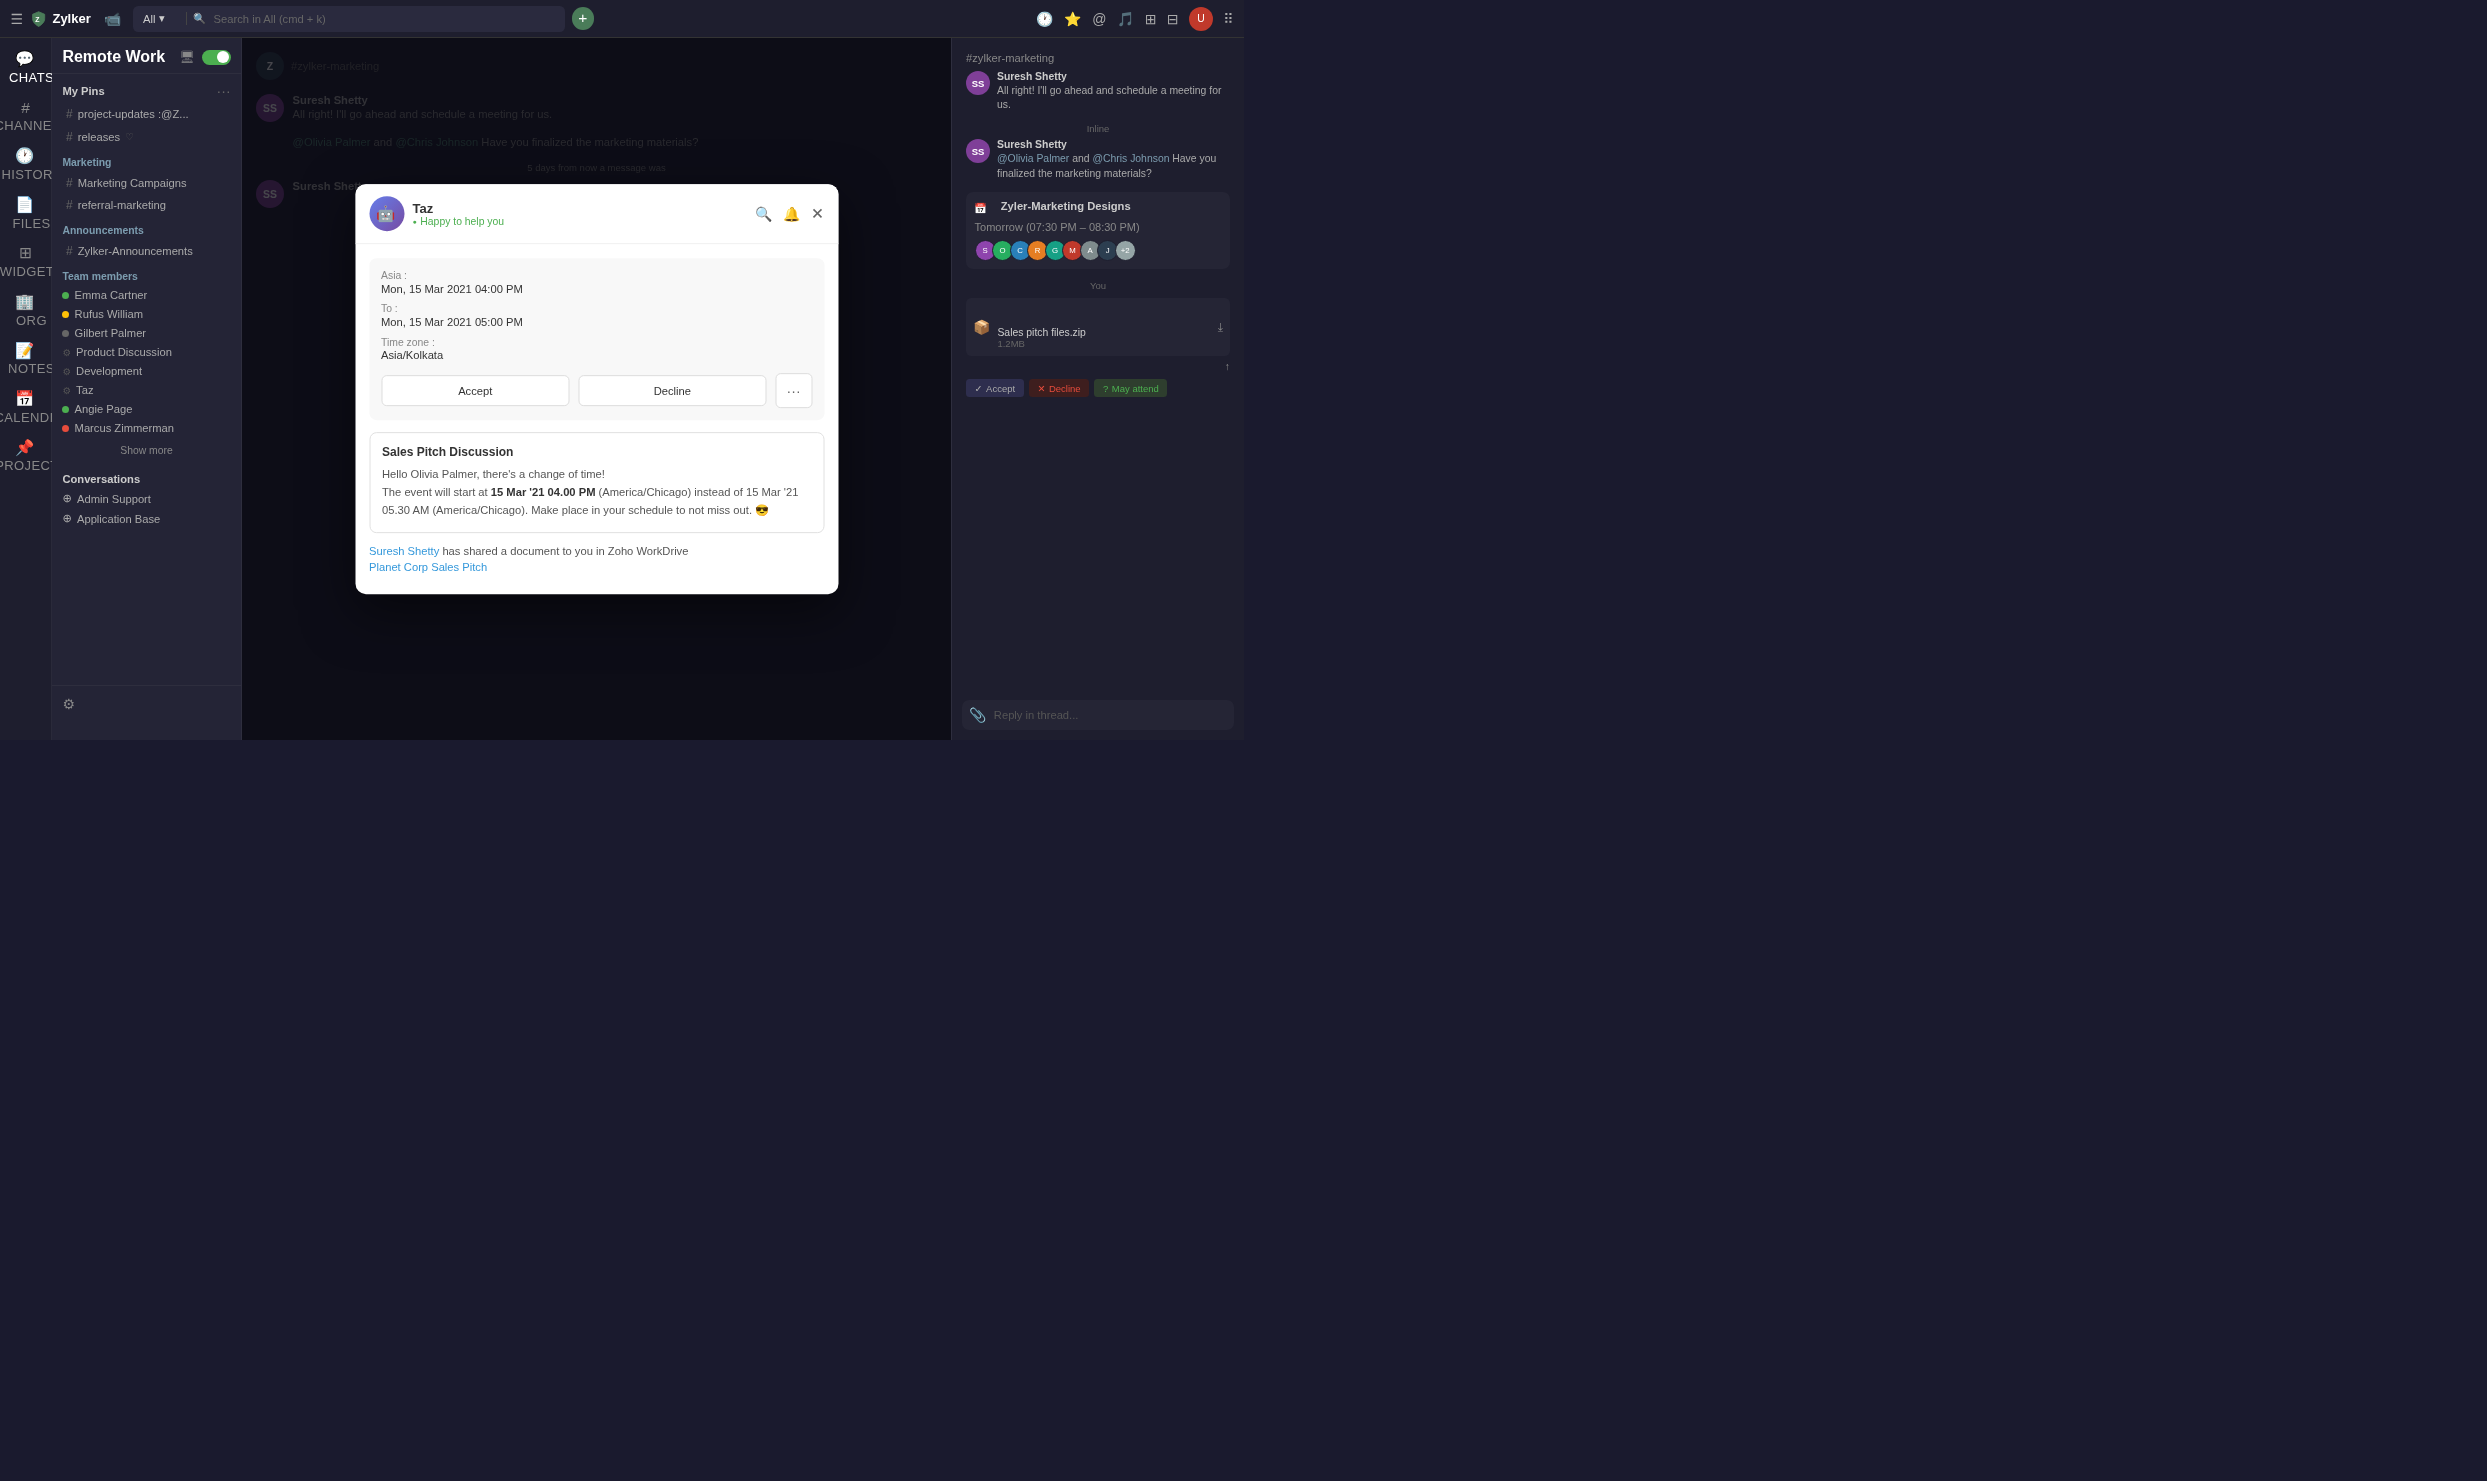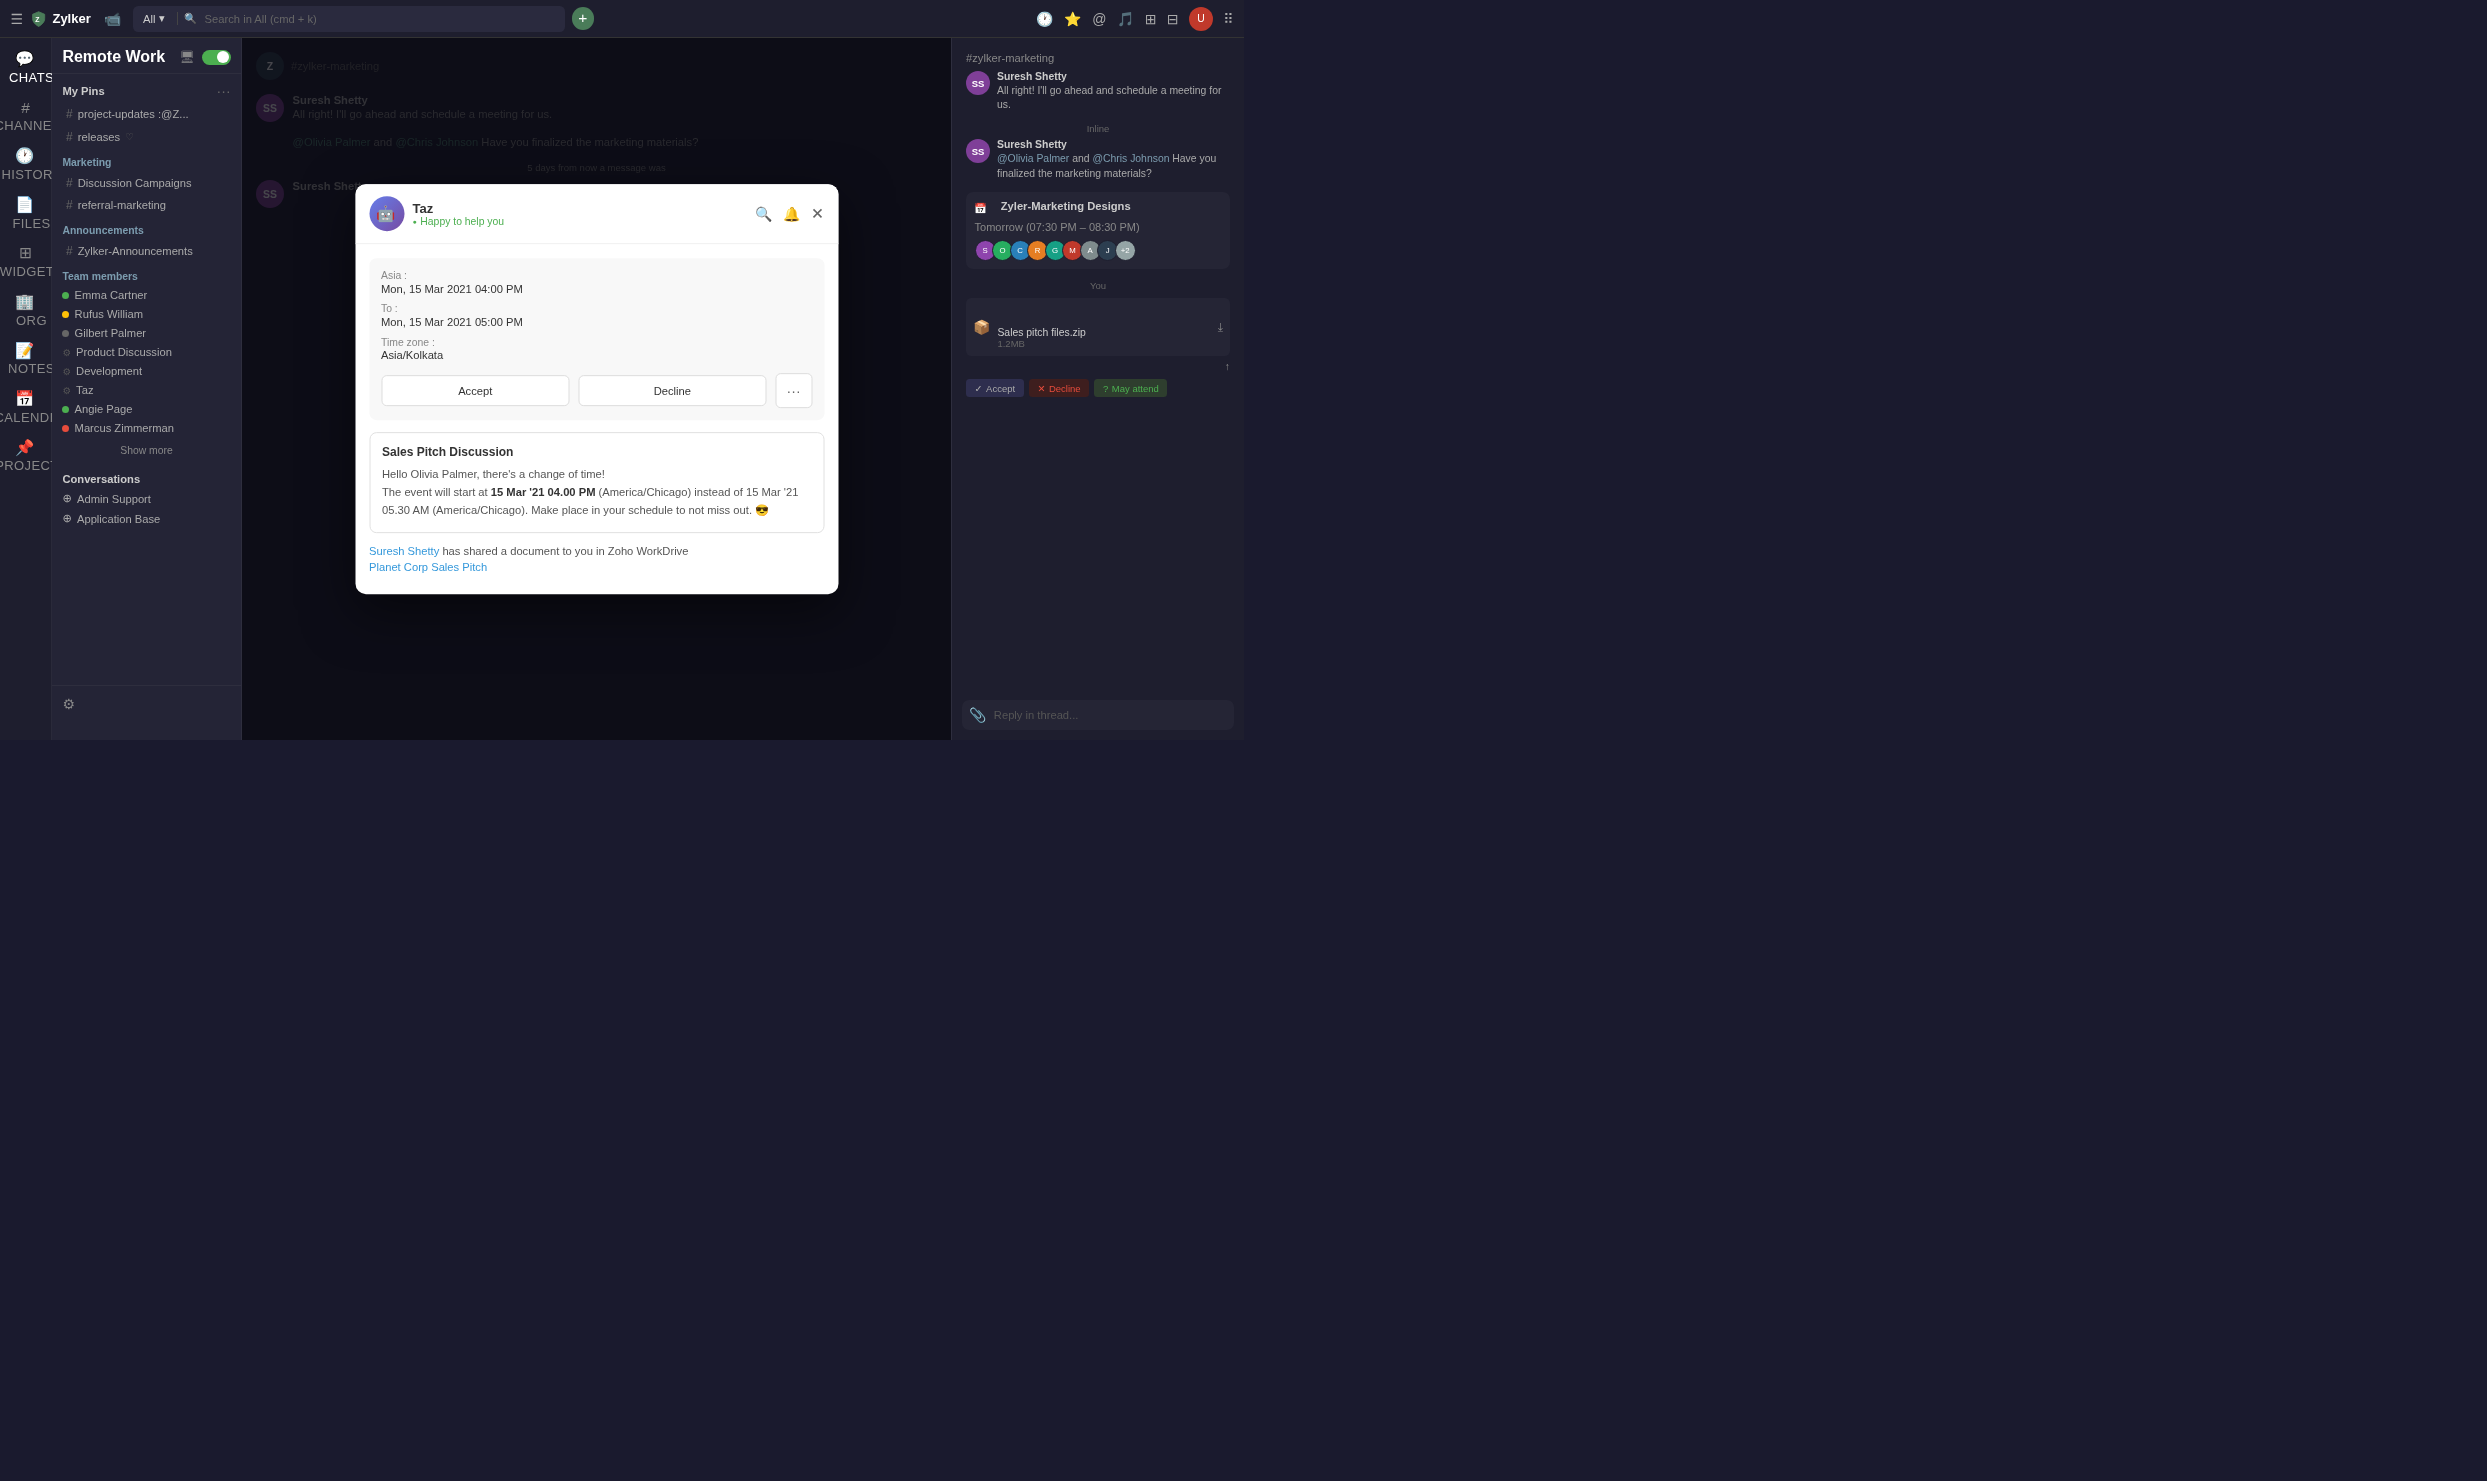--- a/index.html
+++ b/index.html
@@ -12,21 +12,21 @@
     }
     .topbar-menu-icon { color: #aaa; font-size: 14px; cursor: pointer; }
     .topbar-logo { display: flex; align-items: center; gap: 5.2px; color: #fff; font-weight: 600; font-size: 13px; margin-right: 7px; }
     .topbar-logo svg { width: 17.3px; height: 17.3px; }
     .topbar-cam { color: #aaa; font-size: 14px; margin-right: 3.5px; }
     .topbar-search-wrap {
       flex: 1; display: flex; align-items: center; background: #2a2a3e; border-radius: 5.2px;
       padding: 0 10.4px; height: 26px; gap: 7px; max-width: 432px;
     }
     .topbar-search-all {
-      display: flex; align-items: flex-end; gap: 3.5px; color: #ccc; font-size: 11.2px; border-right: 0.9px solid #444; padding-right: 12px;
+      display: flex; align-items: flex-end; gap: 3.5px; color: #ccc; font-size: 11.2px; border-right: 0.9px solid #444; padding-right: 21px;
     }
     .topbar-search-input { background: transparent; border: none; outline: none; color: #ccc; font-size: 11.2px; width: 173px; }
     .topbar-search-input::placeholder { color: #666; }
     .topbar-plus { background: #4a7c59; color: #fff; border: none; border-radius: 50%; width: 22.4px; height: 22.4px; font-size: 15.5px; cursor: pointer; display: flex; align-items: center; justify-content: center; }
     .topbar-right { margin-left: auto; display: flex; align-items: center; gap: 10.4px; color: #aaa; font-size: 14px; }
     .topbar-avatar { width: 24px; height: 24px; border-radius: 50%; background: #c0392b; display: flex; align-items: center; justify-content: center; color: #fff; font-size: 10.4px; }
 
     
     .main-layout { display: flex; height: calc(740px - 38px); }
 
@@ -301,21 +301,21 @@
     </div>
     <div class="channel-item">
       <span class="channel-hash">#</span>
       <span>releases</span>
       <span class="channel-gear">♡</span>
     </div>
 
     <div class="group-title">Marketing</div>
     <div class="channel-item">
       <span class="channel-hash">#</span>
-      <span>Discussion Campaigns</span>
+      <span>Marketing Campaigns</span>
     </div>
     <div class="channel-item">
       <span class="channel-hash">#</span>
       <span>referral-marketing</span>
     </div>
 
     <div class="group-title">Announcements</div>
     <div class="channel-item">
       <span class="channel-hash">#</span>
       <span>Zylker-Announcements</span>

